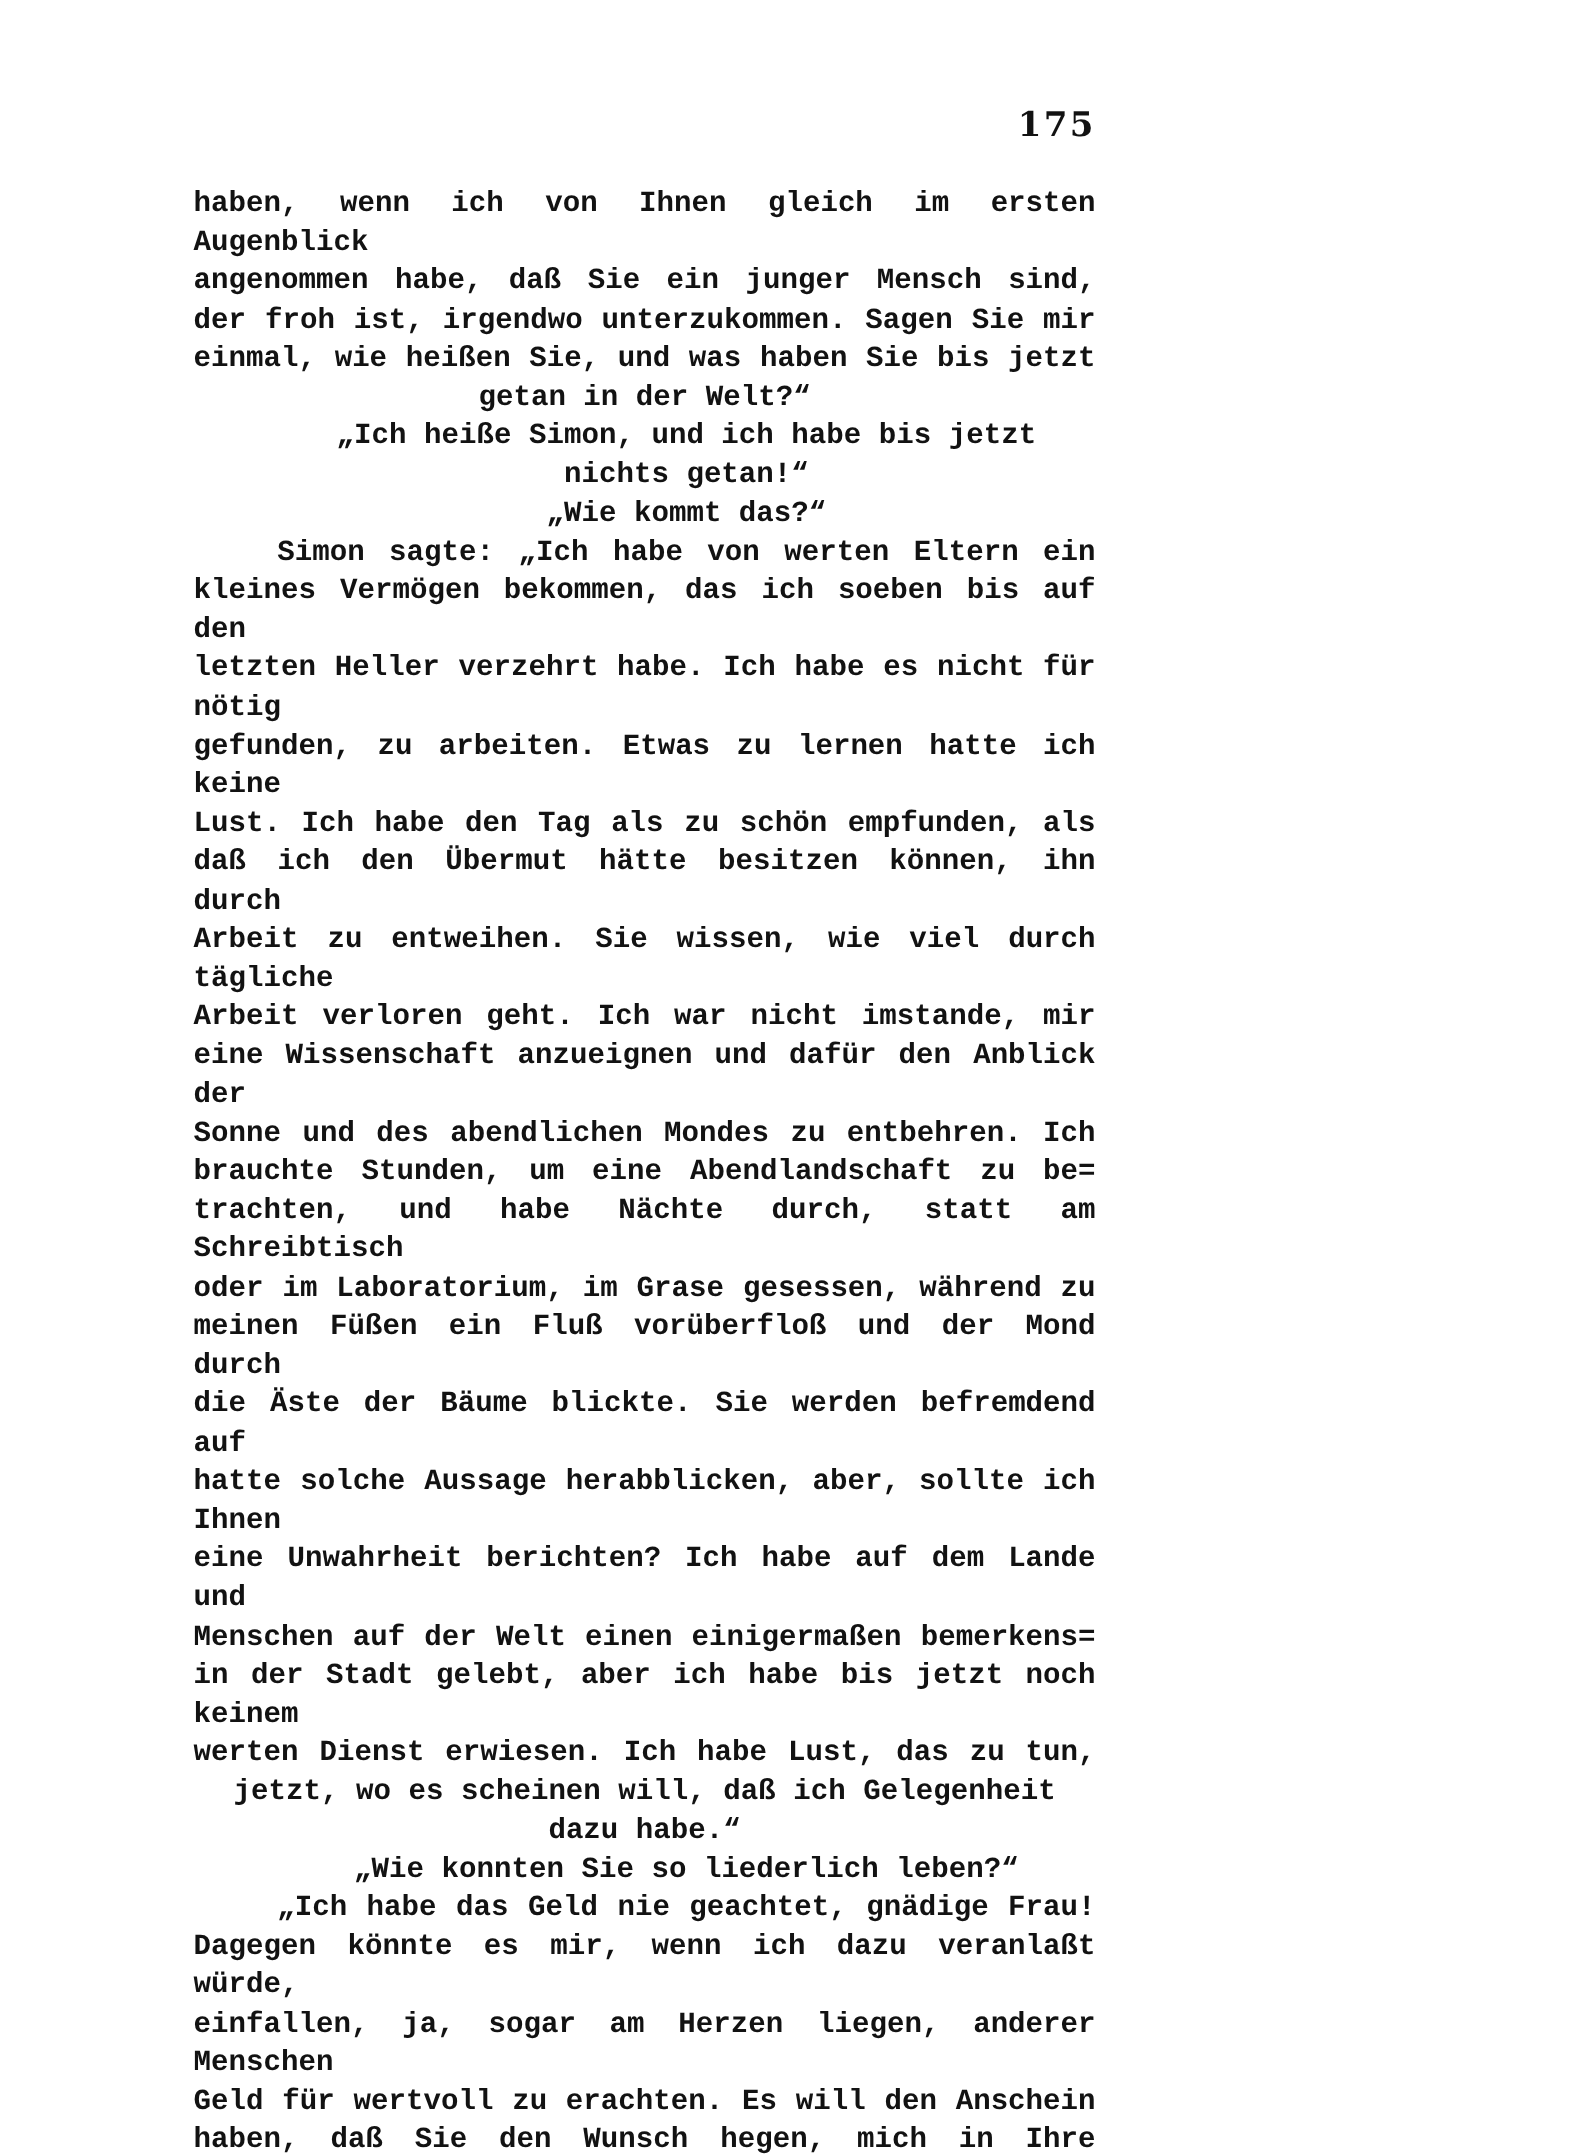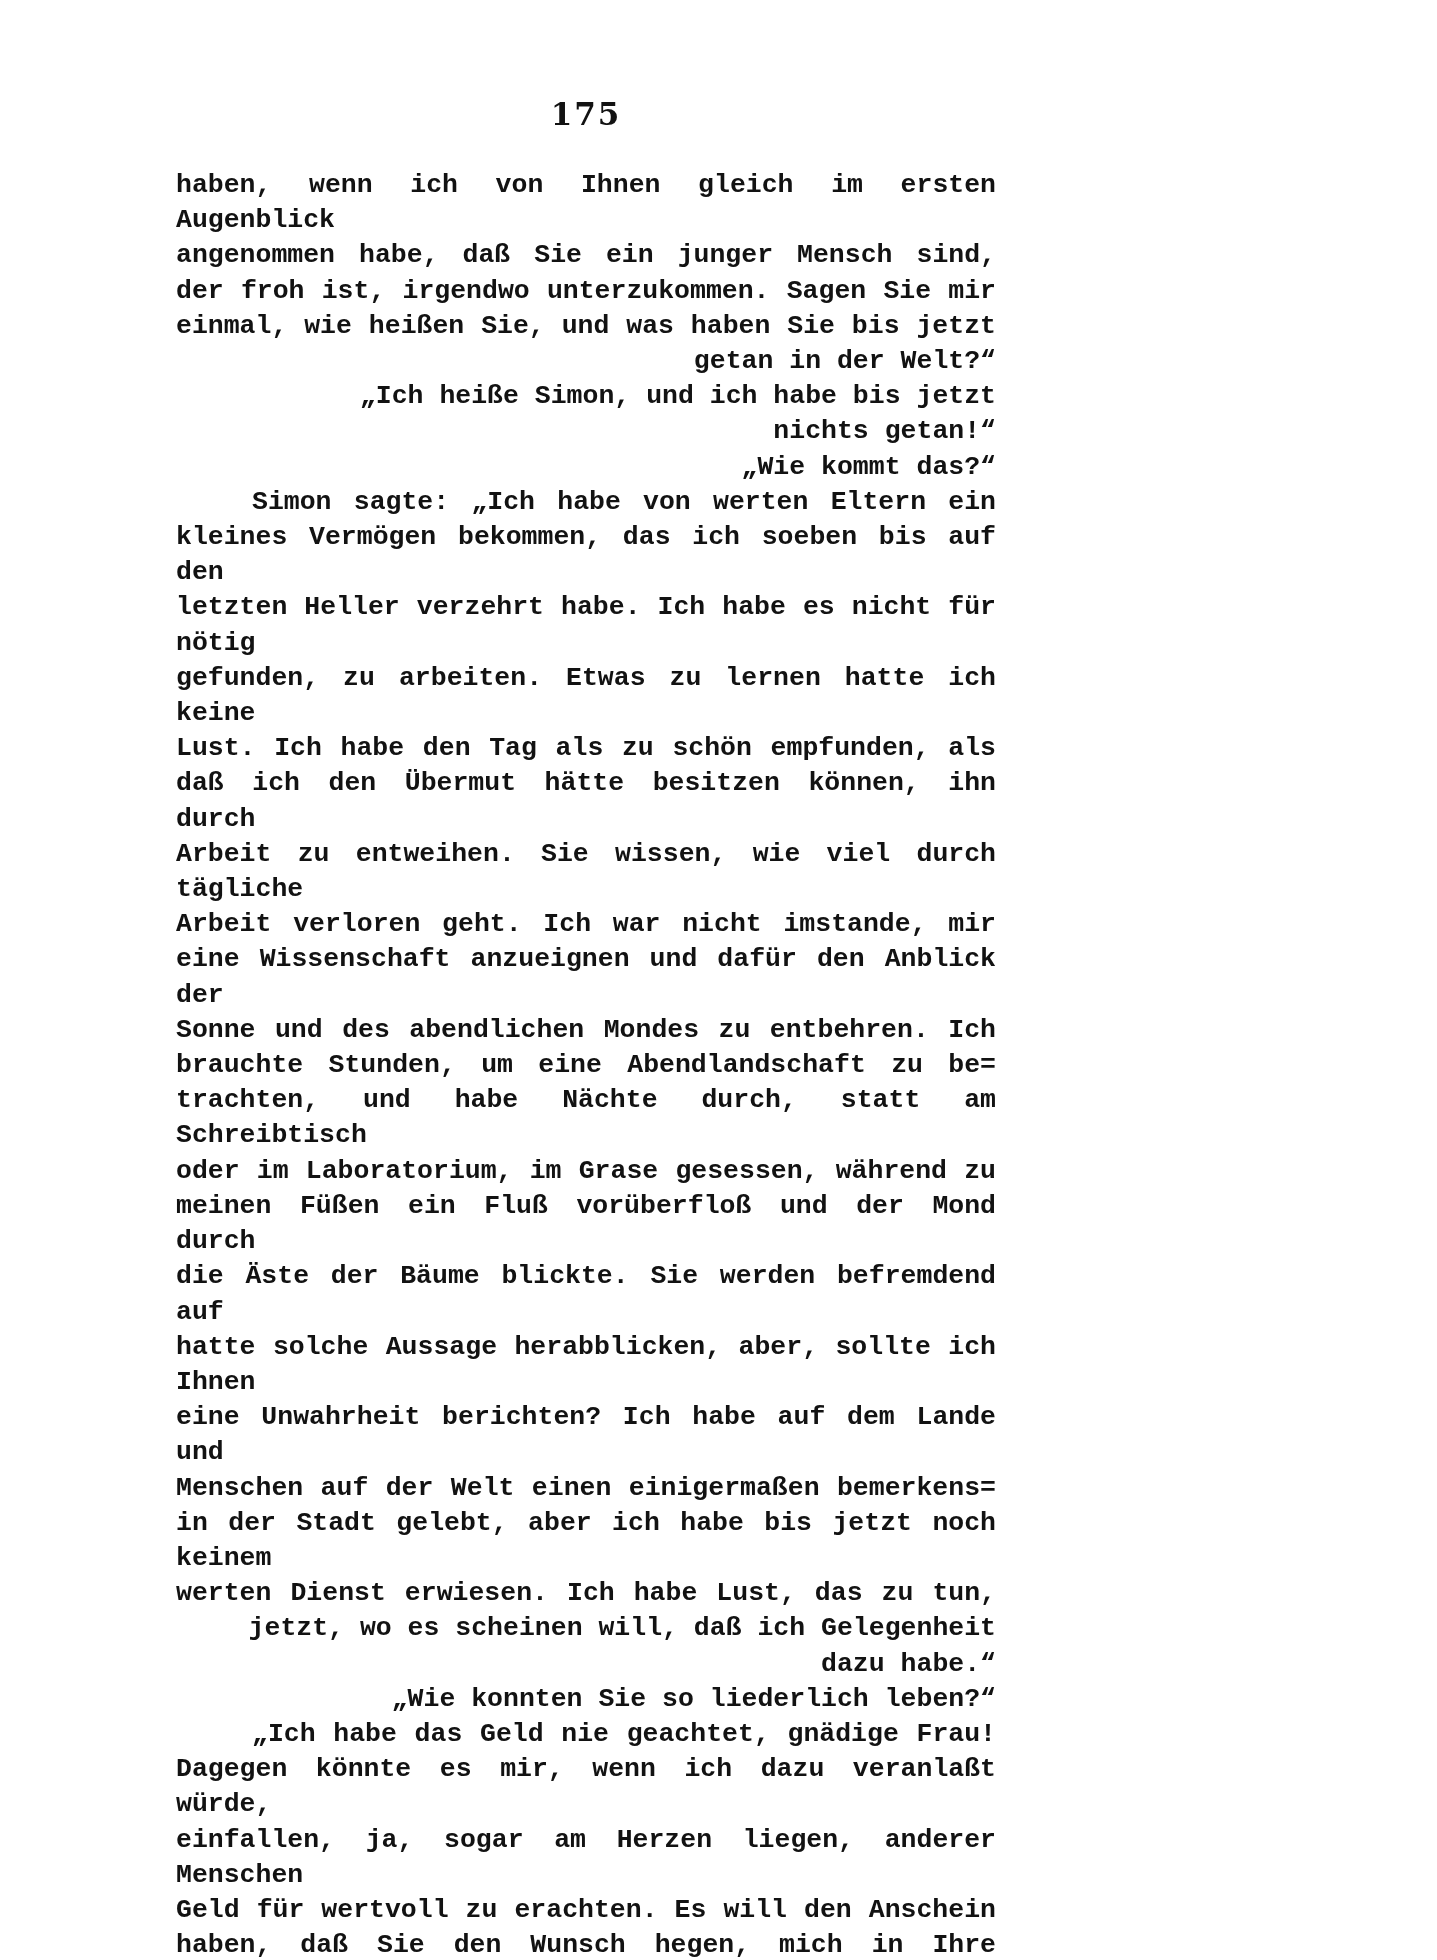--- a/index.html
+++ b/index.html
@@ -18,21 +18,21 @@
   .page {
     position: absolute;
     inset: 0;
     background: #ffffff;
   }
   .page-number {
     position: absolute;
     top: 96px;
     left: 176px;
     width: 820px;
-    text-align: center;
+    text-align: right;
     font-size: 31px;
     font-weight: 700;
     letter-spacing: 2px;
     color: #121212;
   }
   .text-block {
     position: absolute;
     top: 168px;
     left: 176px;
     width: 820px;
@@ -40,21 +40,21 @@
     font-weight: 700;
     line-height: 35.2px;
     color: #121212;
   }
   .paragraph {
     margin: 0;
     font-family: Liberation Mono, monospace;
   }
   .line {
     white-space: normal;
-    text-align: right;
+    text-align: center;
   }
   .line.j {
     text-align: justify;
     text-align-last: justify;
   }
   .line.indent {
     padding-left: 76px;
   }
 </style>
 </head>

